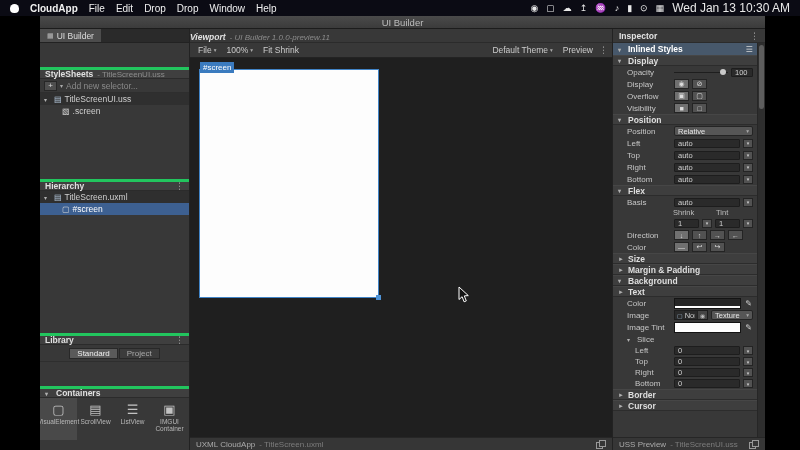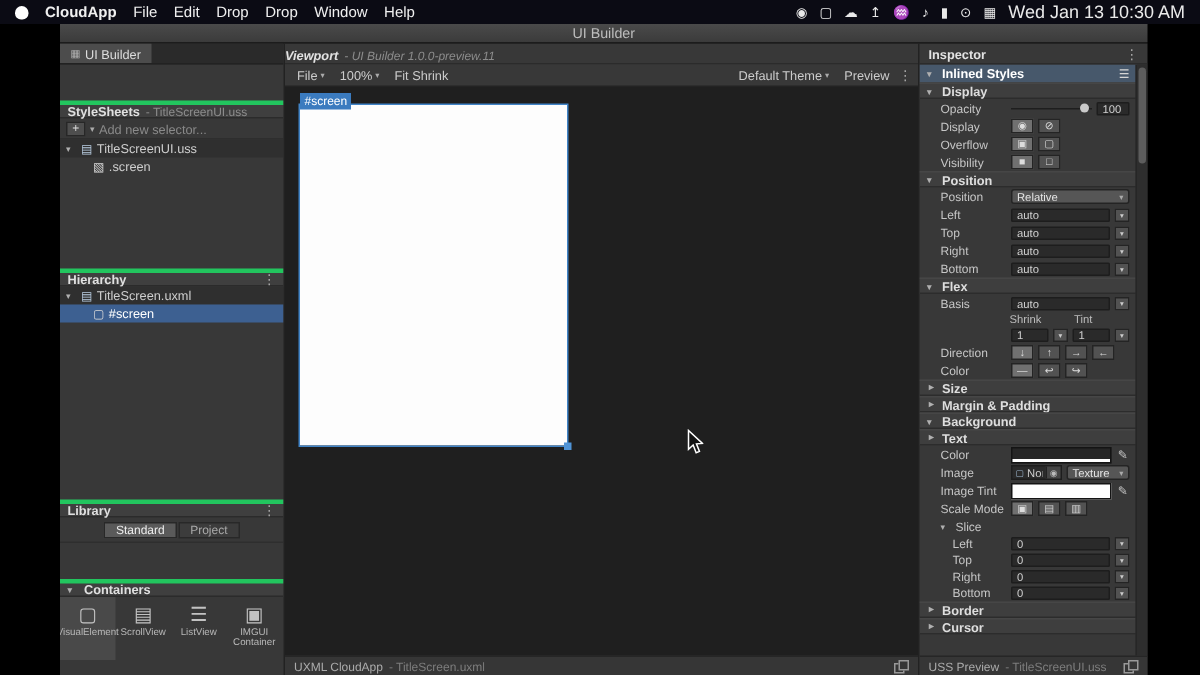--- a/index.html
+++ b/index.html
@@ -443,26 +443,20 @@
             <span>Texture</span>
             <span class="caret">▾</span>
           </span>
         </div>
         <div class="irow">
           <span class="ilabel">Image Tint</span>
           <span class="tintbar"></span>
           <span class="dropper">✎</span>
         </div>
         <div class="irow">
-          <span class="ilabel">Scale Mode</span>
-          <span class="ibtn active">▣</span>
-          <span class="ibtn">▤</span>
-          <span class="ibtn">▥</span>
-        </div>
-        <div class="irow">
           <span class="fold">▾</span>
           <span>Slice</span>
         </div>
         <div class="irow slicerow">
           <span class="ilabel">Left</span>
           <span class="vbox">0</span>
           <span class="dd">▾</span>
         </div>
         <div class="irow slicerow">
           <span class="ilabel">Top</span>

